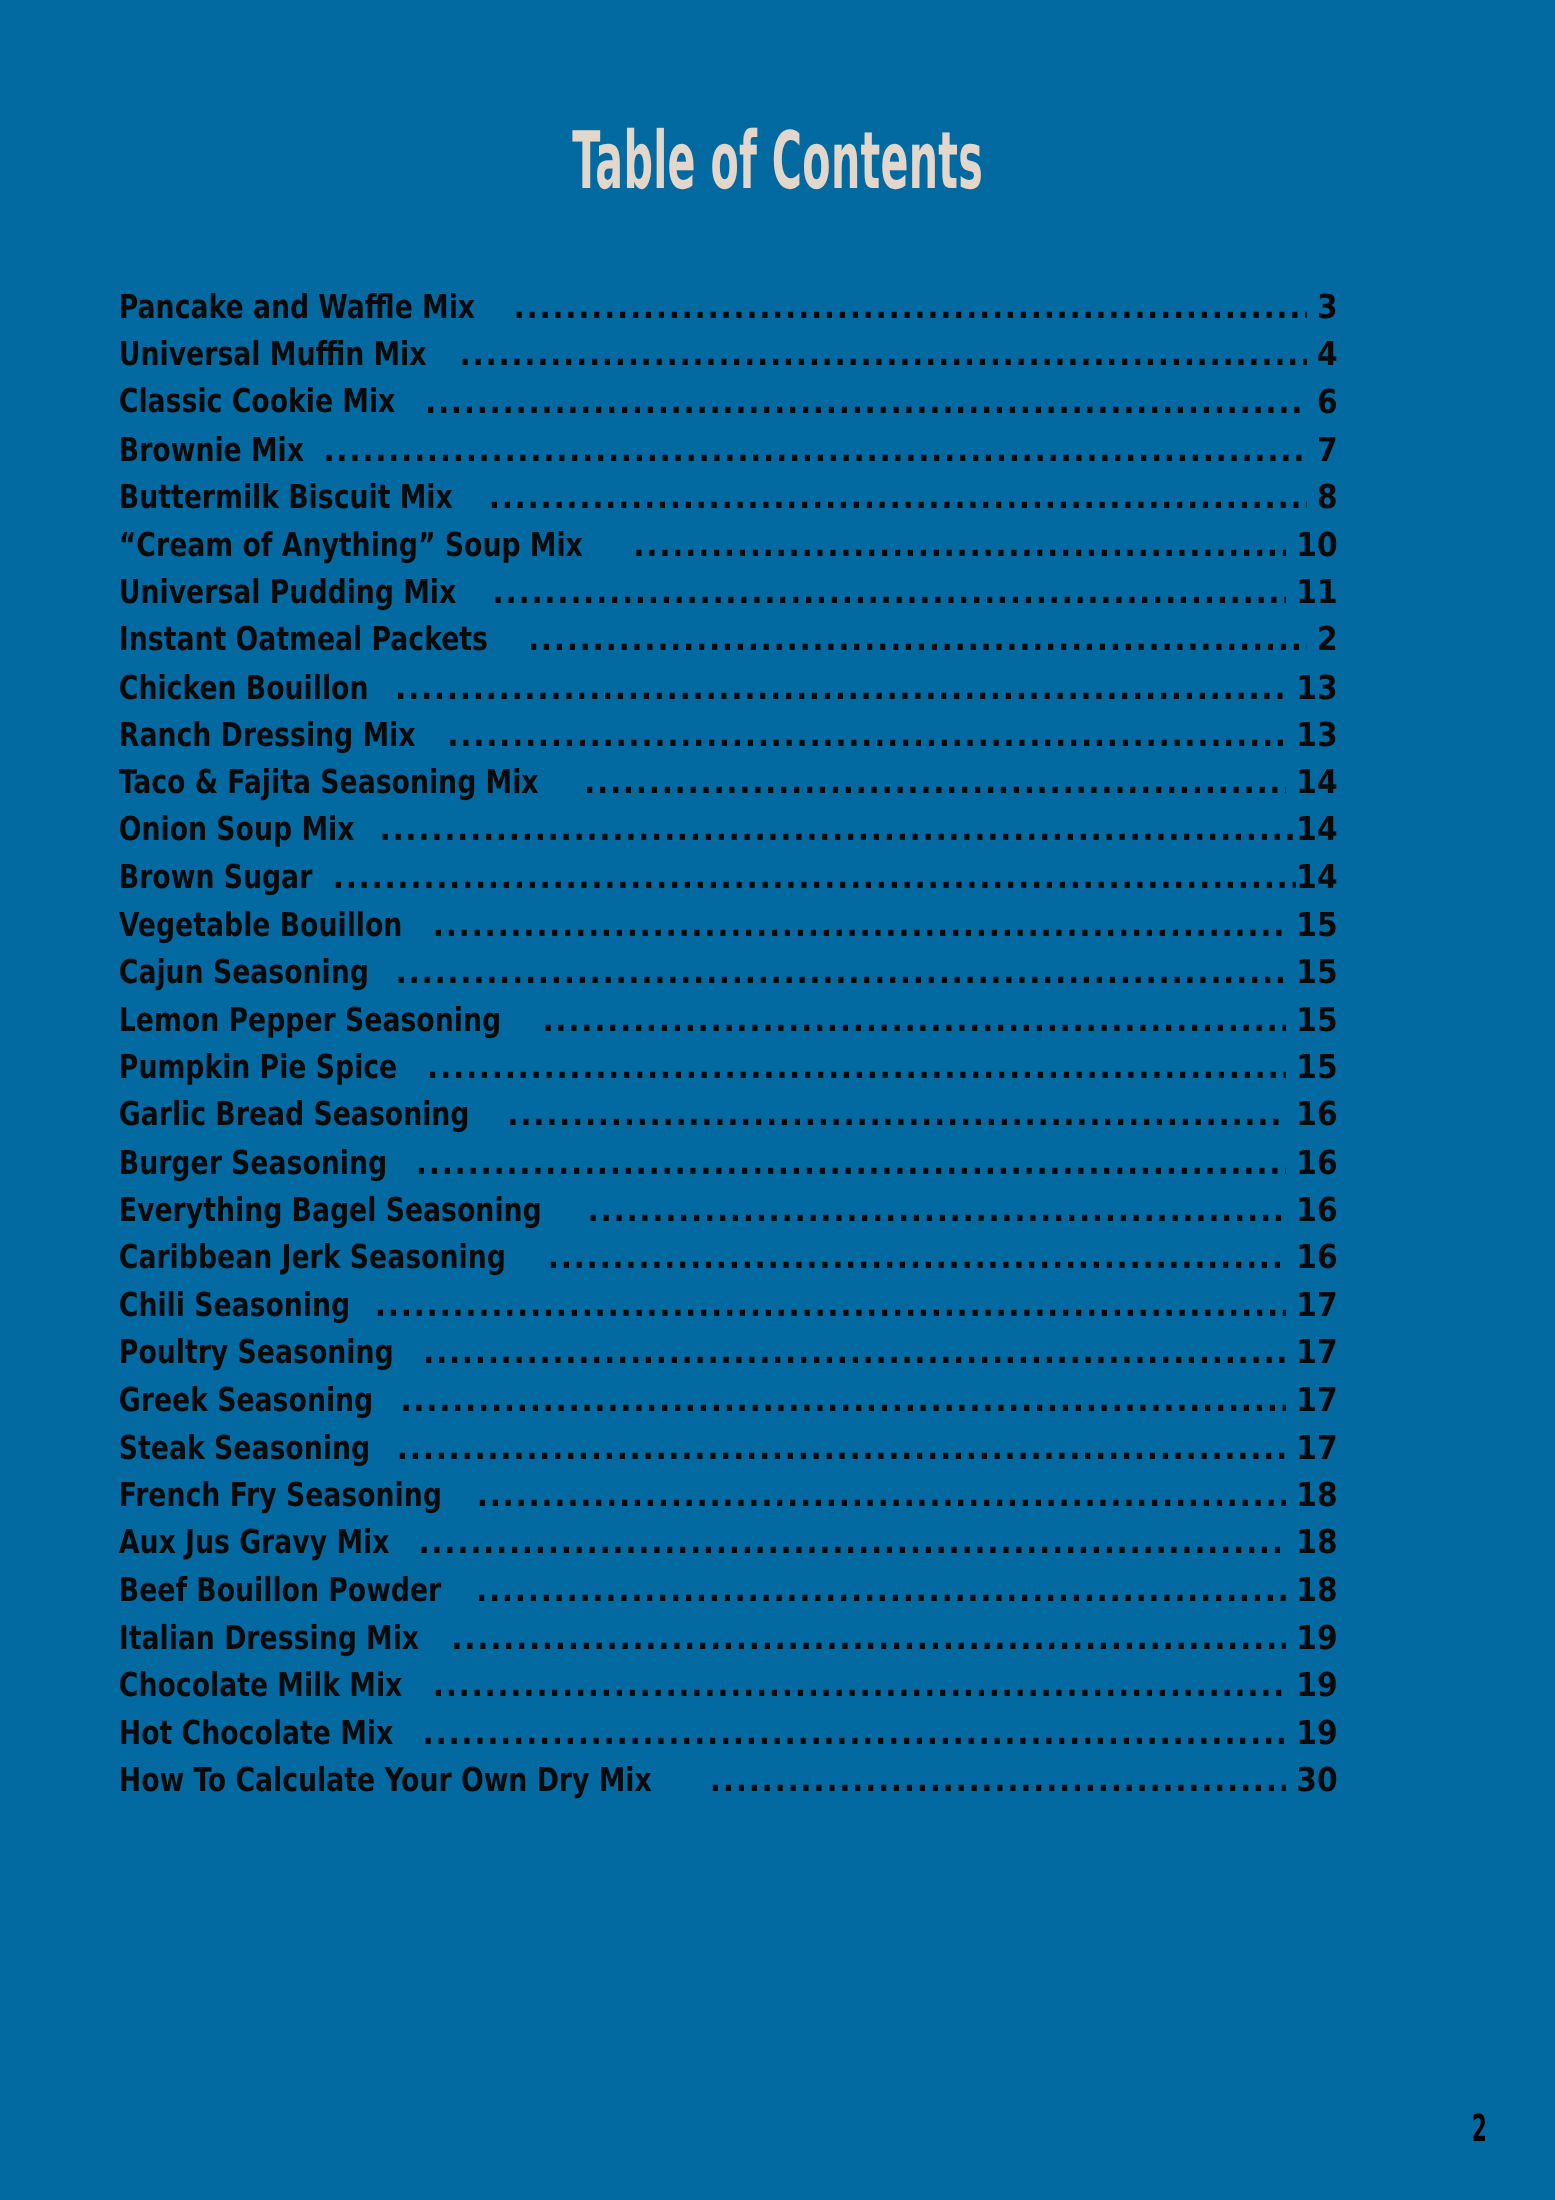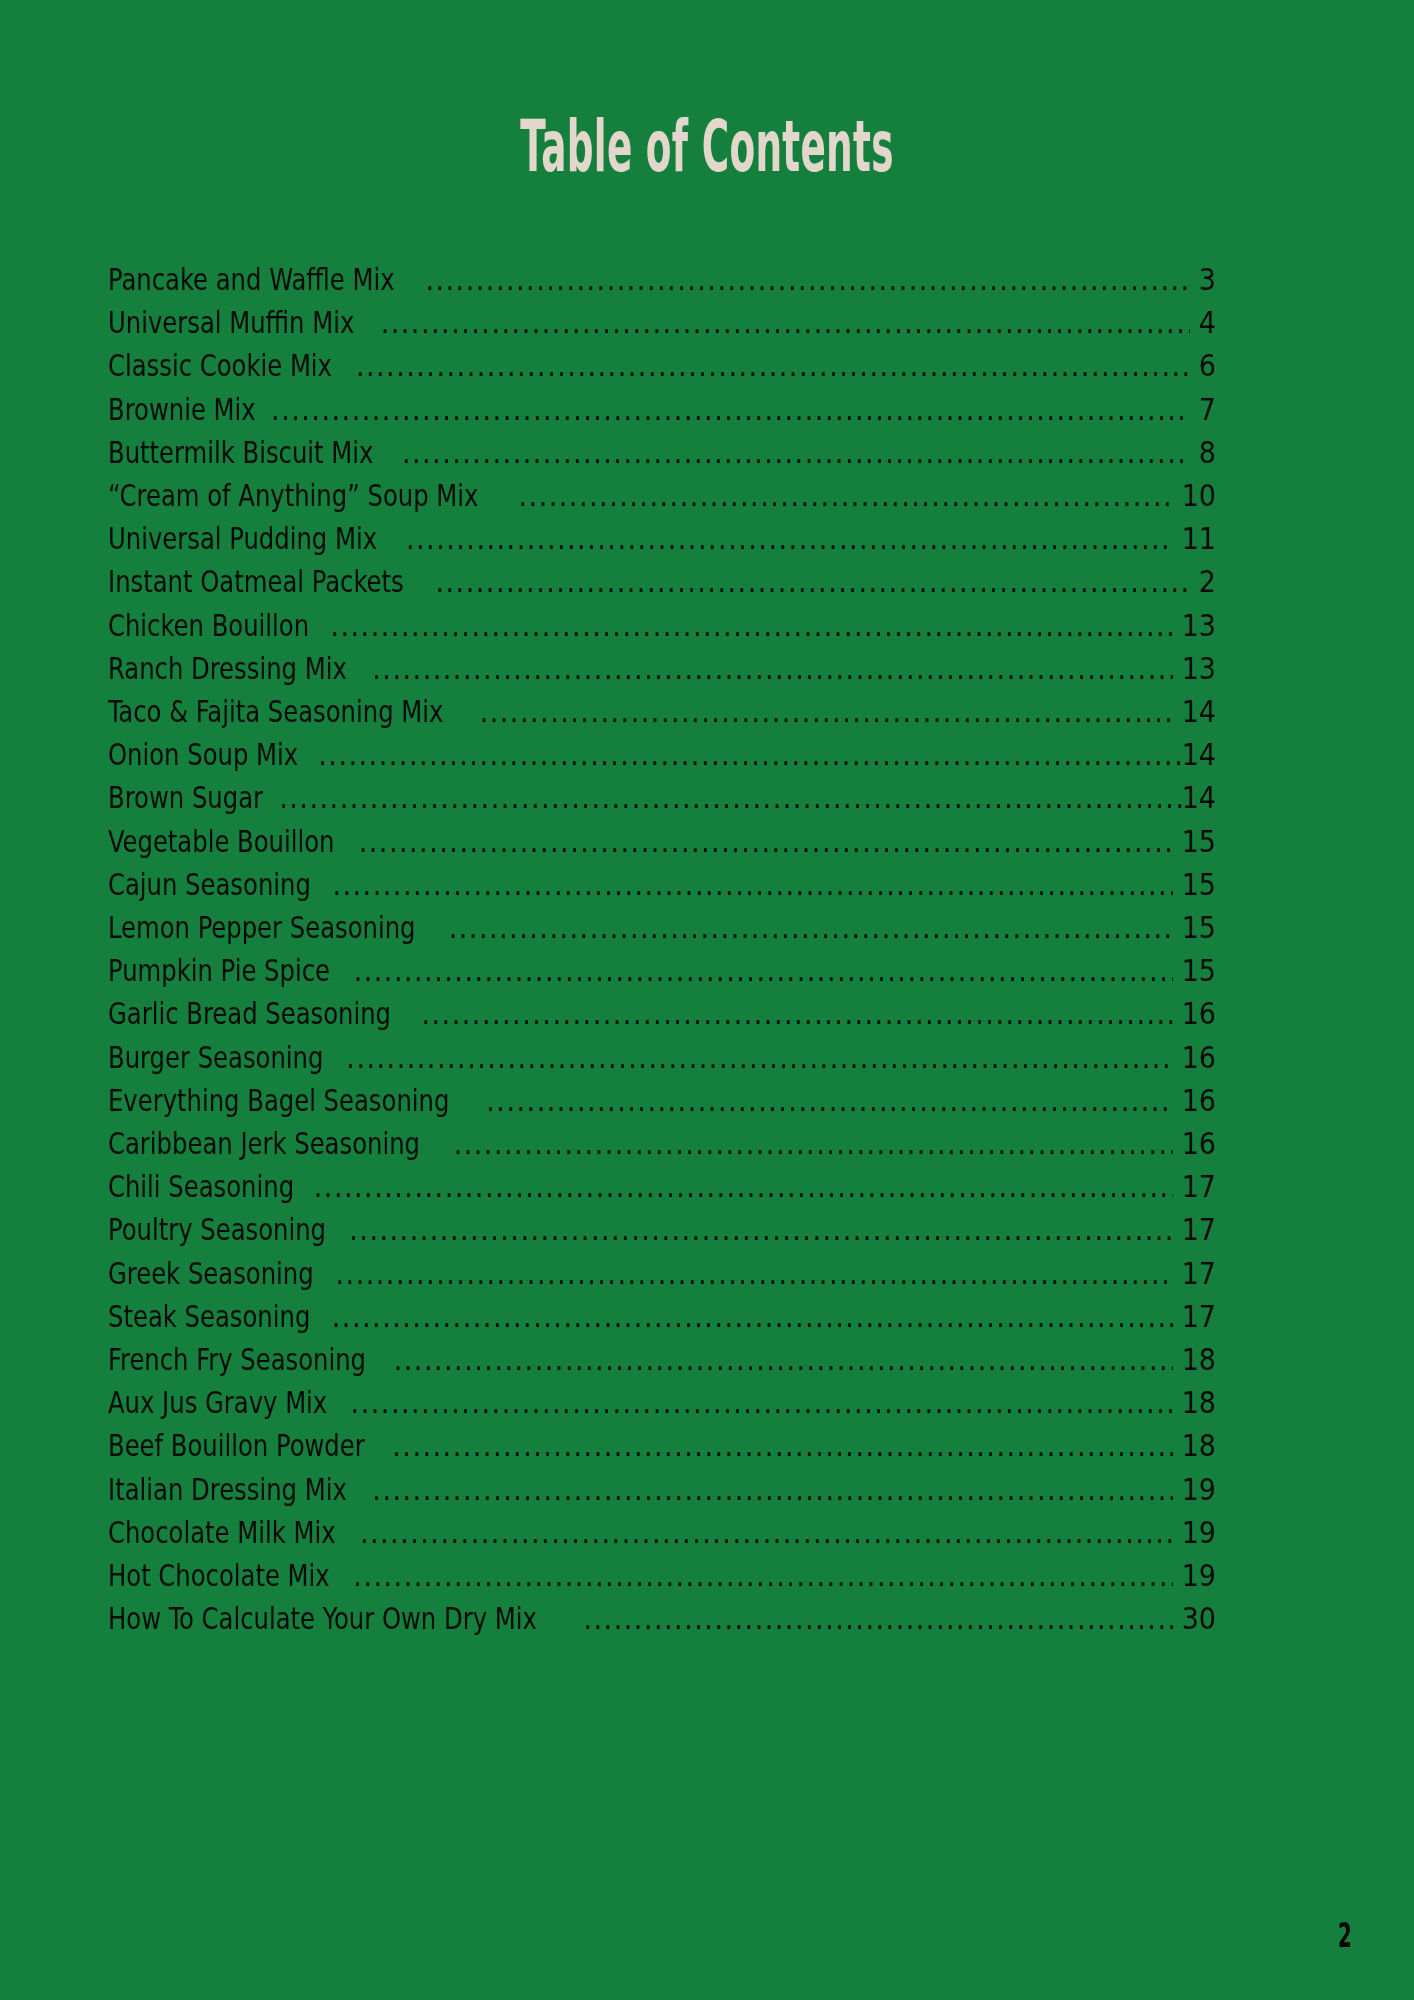--- a/index.html
+++ b/index.html
@@ -5,21 +5,21 @@
   html, body {
     margin: 0;
     padding: 0;
     background: #ffffff;
   }
 
   .page {
     position: relative;
     width: 1414px;
     height: 2000px;
-    background: #15803d;
+    background: #0369a1;
     overflow: hidden;
     font-family: "Liberation Sans", sans-serif;
   }
 
   
   .doc-title {
     position: absolute;
     top: 62px;
     left: 0;
     width: 1414px;
@@ -46,20 +46,21 @@
 
   .toc-row {
     display: flex;
     align-items: flex-end;
     width: 100%;
     font-size: 30px;
     line-height: 43.2px;
     color: #0a0a0a;
     font-family: "DejaVu Sans Condensed", "Liberation Sans Narrow", "Liberation Sans", sans-serif;
     transform-origin: left center;
+    font-weight: bold;
   }
 
   .toc-row .entry-title {
     white-space: nowrap;
     flex: 0 0 auto;
     transform: scaleX(0.90);
     transform-origin: left center;
   }
 
   .toc-row .leader {

